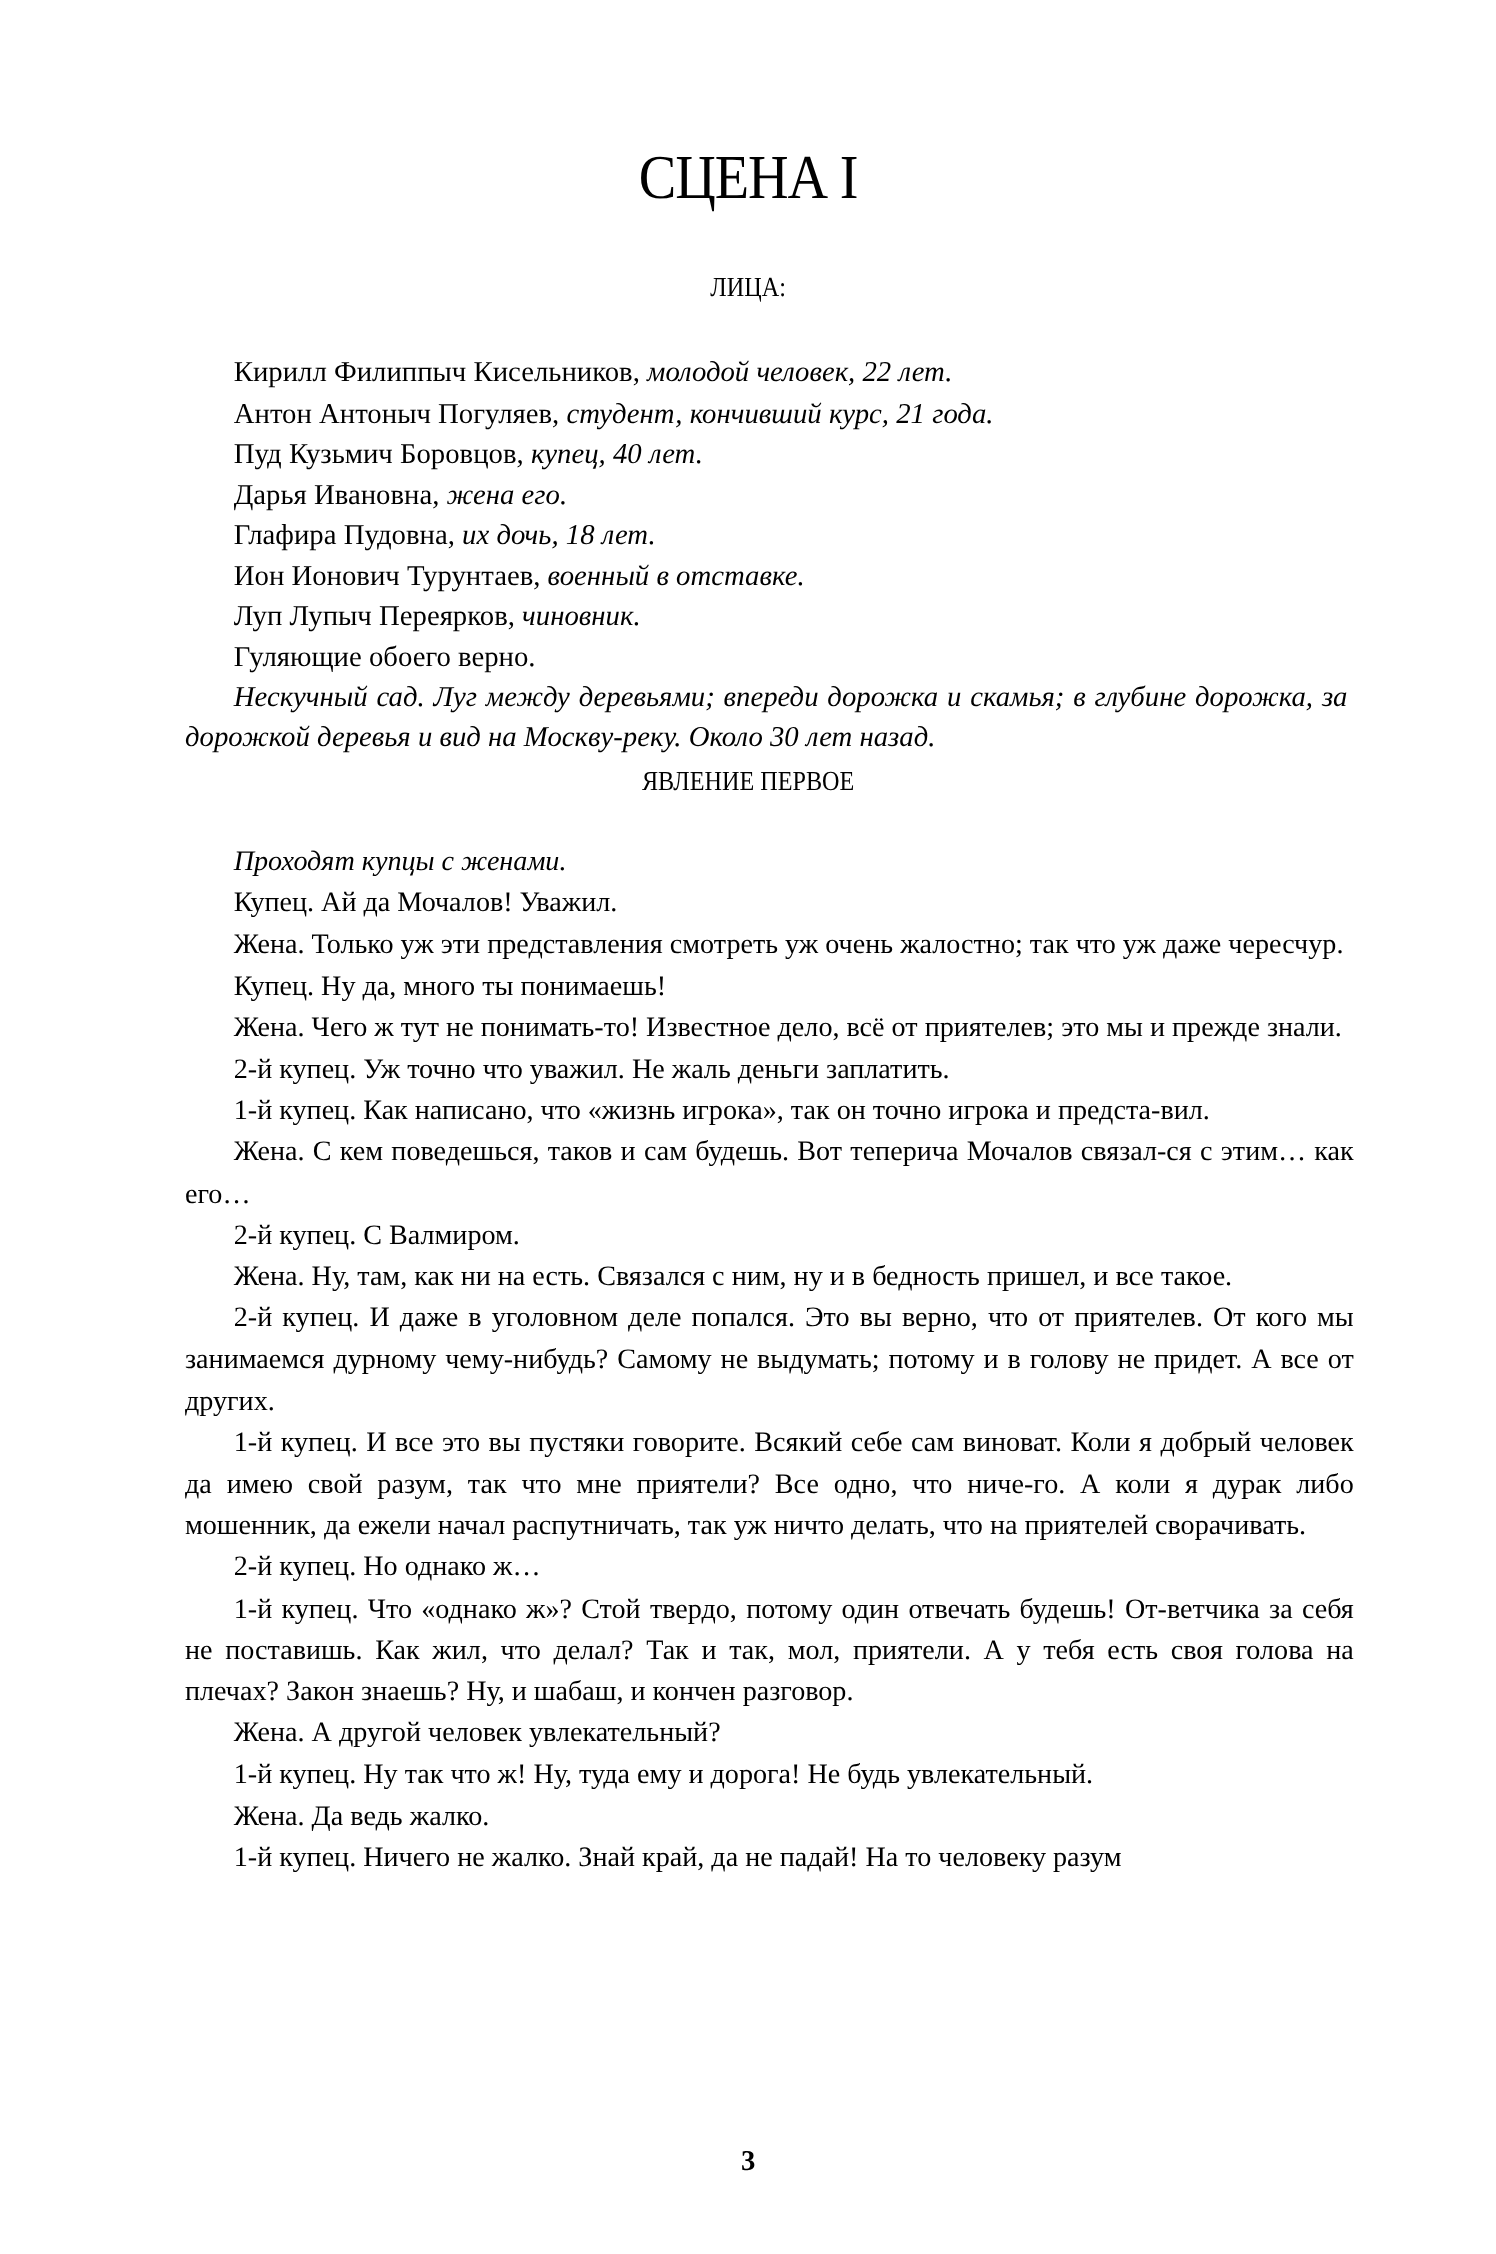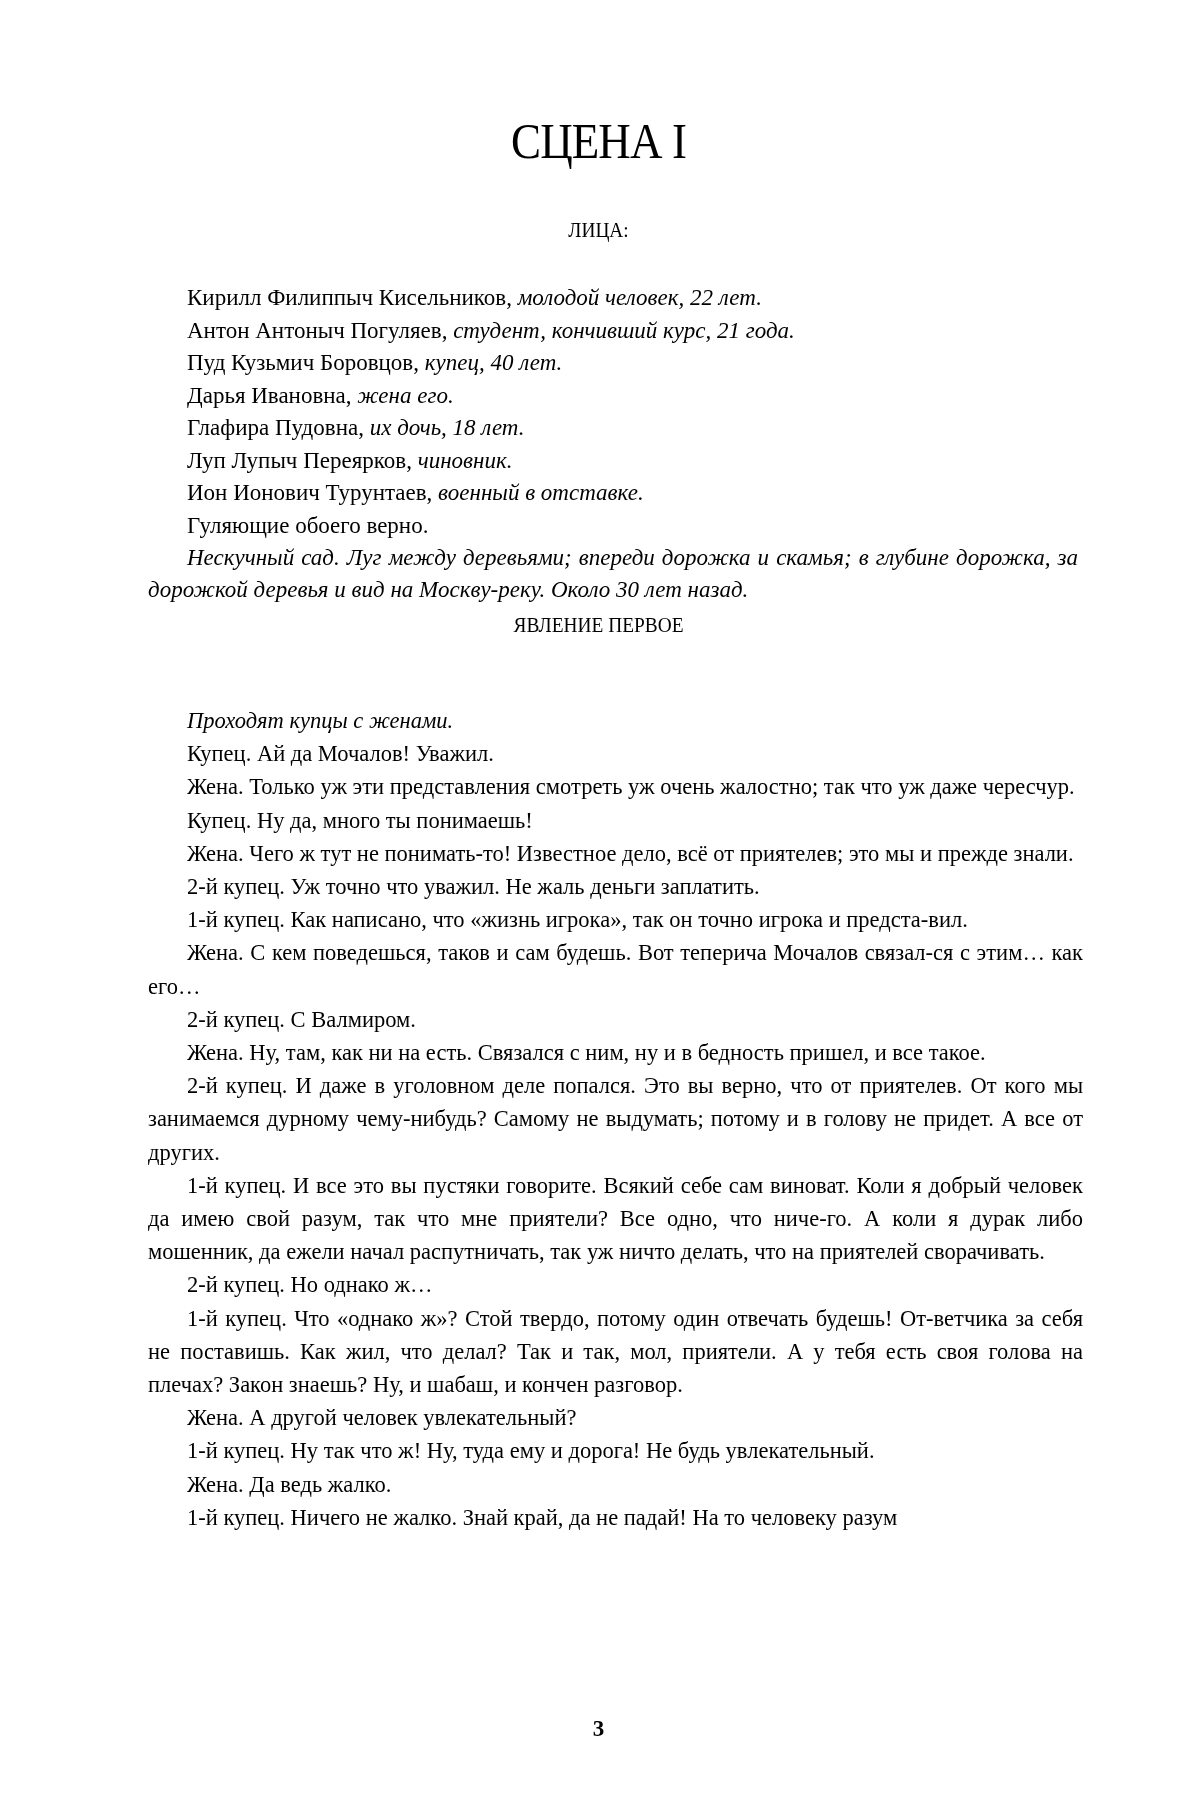--- a/index.html
+++ b/index.html
@@ -26,21 +26,21 @@
       position: absolute; left: 148px; width: 930px; top: 542px;
       font-size: 23px; font-style: italic; line-height: 32px;
       text-indent: 39px; text-align: justify;
     }
     .act-heading {
       position: absolute; left: 0; width: 1197px; top: 612px;
       text-align: center; font-size: 22px;
       transform: scaleX(0.88); transform-origin: center;
     }
     .dialogue {
-      position: absolute; left: 148px; width: 935px; top: 704px;
+      position: absolute; left: 148px; width: 935px; top: 672px;
       font-size: 22.5px; line-height: 33.2px;
     }
     .para { text-indent: 39px; text-align: justify; margin: 0; }
     .para .speaker { font-weight: normal; }
     .para.stage { font-style: italic; }
     .page-number {
       position: absolute; left: 0; width: 1197px; top: 1716px;
       text-align: center; font-size: 23px; font-weight: bold;
     }
   </style>
@@ -50,22 +50,22 @@
 <div class="page">
   <div class="scene-title">СЦЕНА I</div>
   <div class="persons-heading">ЛИЦА:</div>
 
   <div class="cast">
     <div class="cast-line"><b>Кирилл Филиппыч Кисельников</b>, <i>молодой человек, 22 лет.</i></div>
     <div class="cast-line"><b>Антон Антоныч Погуляев</b>, <i>студент, кончивший курс, 21 года.</i></div>
     <div class="cast-line"><b>Пуд Кузьмич Боровцов</b>, <i>купец, 40 лет.</i></div>
     <div class="cast-line"><b>Дарья Ивановна</b>, <i>жена его.</i></div>
     <div class="cast-line"><b>Глафира Пудовна</b>, <i>их дочь, 18 лет.</i></div>
+    <div class="cast-line"><b>Ион Ионович Турунтаев</b>, <i>военный в отставке.</i></div>
     <div class="cast-line"><b>Луп Лупыч Переярков</b>, <i>чиновник.</i></div>
-    <div class="cast-line"><b>Ион Ионович Турунтаев</b>, <i>военный в отставке.</i></div>
     <div class="cast-line"><b>Гуляющие обоего верно</b>.</div>
   </div>
 
   <div class="setting">Нескучный сад. Луг между деревьями; впереди дорожка и скамья; в глубине дорожка, за дорожкой деревья и вид на Москву-реку. Около 30 лет назад.</div>
   <div class="act-heading">ЯВЛЕНИЕ ПЕРВОЕ</div>
 
   <div class="dialogue" id="dialogue">
       <p class="para stage"><span>Проходят купцы с женами.</span></p>
       <p class="para"><span class="speaker">Купец</span><span>. Ай да Мочалов! Уважил.</span></p>
       <p class="para"><span class="speaker">Жена</span><span>. Только уж эти представления смотреть уж очень жалостно; так что уж даже чересчур.</span></p>

